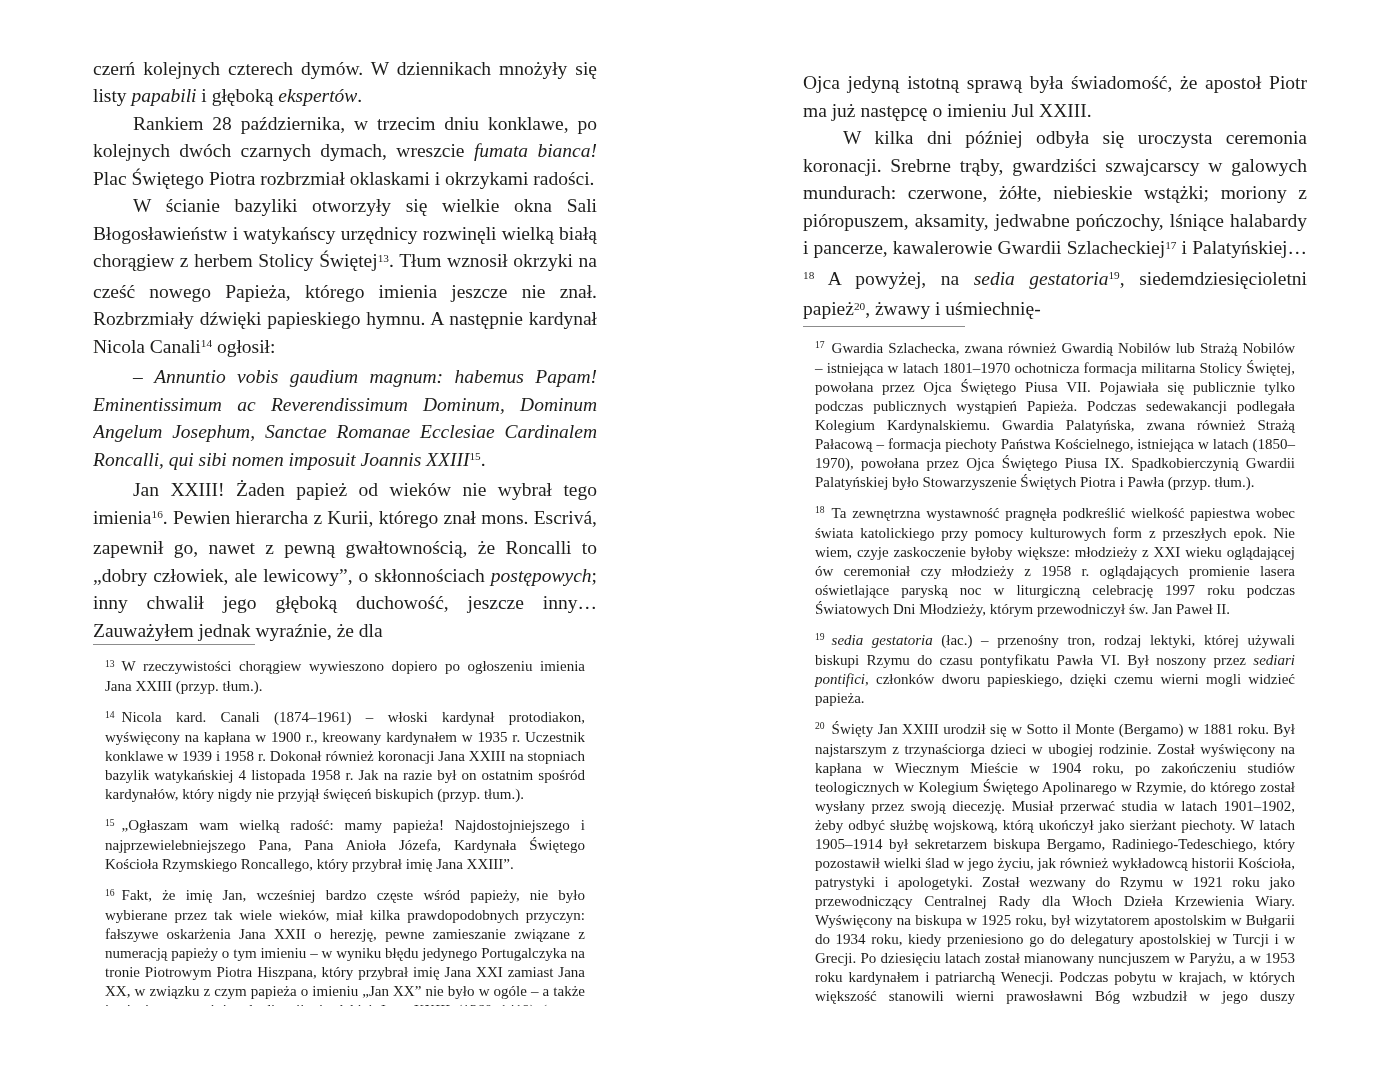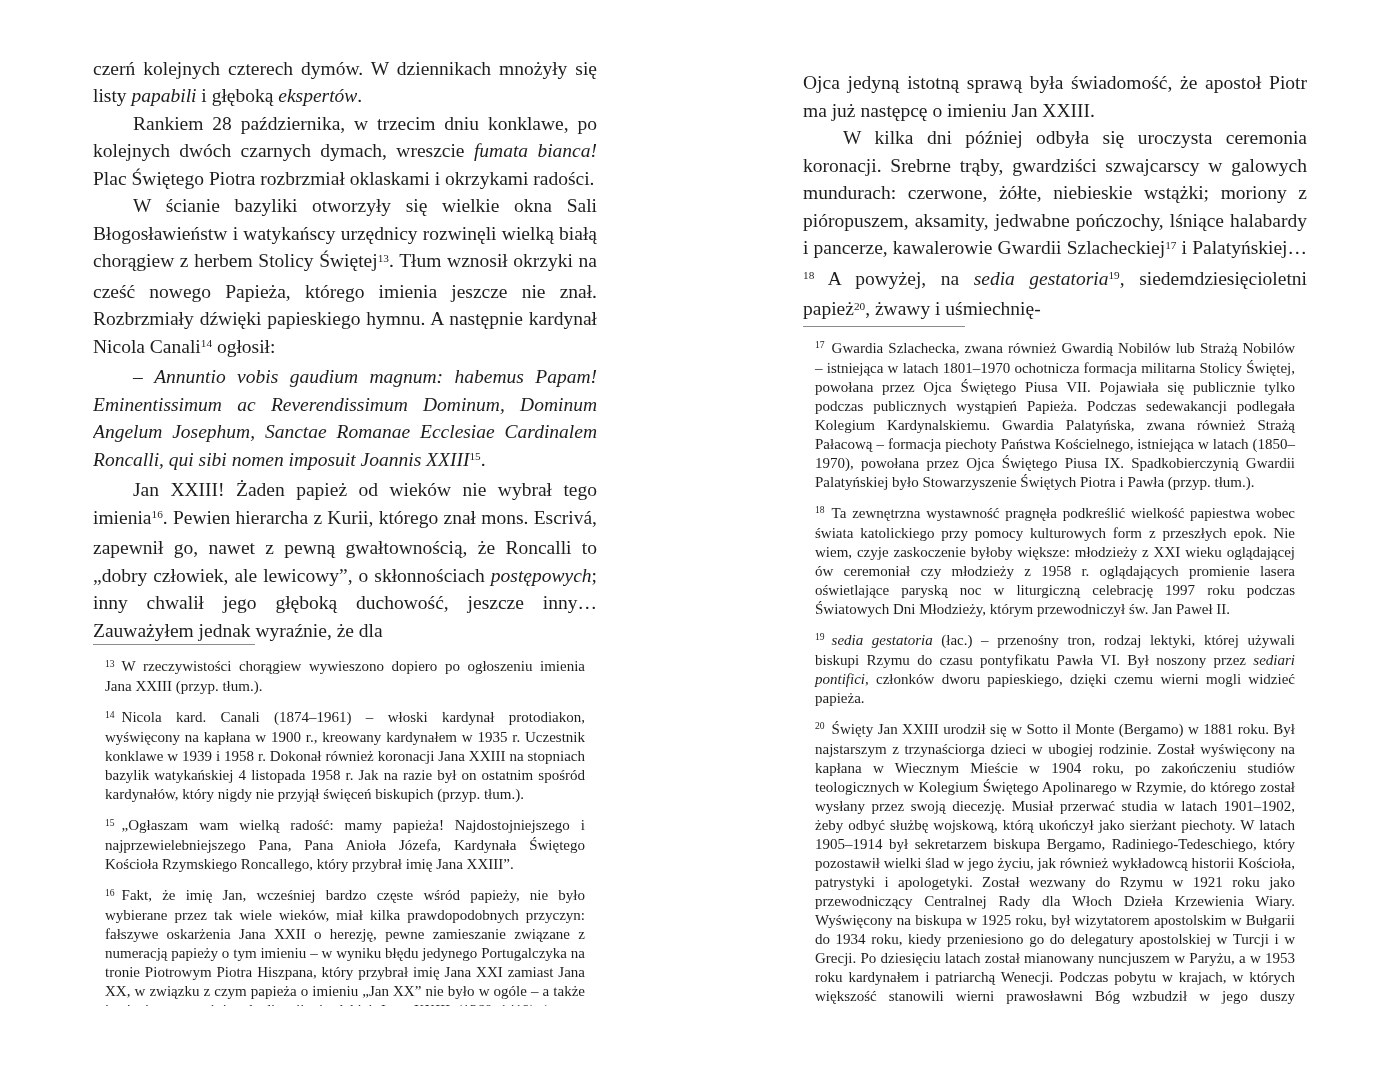--- a/index.html
+++ b/index.html
@@ -105,21 +105,21 @@
         </div>
     </footer>
   </section>
 
   <section class="page page-right">
     <header class="running-header">
       <span class="head">XXII SZEŚCIU PAPIEŻY</span>
       <span class="pagenum">21</span>
     </header>
     <div class="body-text">
-        <p class="para"><span class="rm">Ojca jedyną istotną sprawą była świadomość, że apostoł Piotr ma już następcę o imieniu Jan XXIII.</span></p>
+        <p class="para"><span class="rm">Ojca jedyną istotną sprawą była świadomość, że apostoł Piotr ma już następcę o imieniu Jul XXIII.</span></p>
         <p class="para indent spaced"><span class="rm">W kilka dni później odbyła się uroczysta ceremonia koronacji. Srebrne trąby, gwardziści szwajcarscy w galowych mundurach: czerwone, żółte, niebieskie wstążki; moriony z pióropuszem, aksamity, jedwabne pończochy, lśniące halabardy i pancerze, kawalerowie Gwardii Szlacheckiej</span><span class="ref">17</span><span class="rm"> i Palatyńskiej…</span><span class="ref">18</span><span class="rm"> A powyżej, na </span><span class="it">sedia gestatoria</span><span class="ref">19</span><span class="rm">, siedemdziesięcioletni papież</span><span class="ref">20</span><span class="rm">, żwawy i uśmiechnię-</span></p>
       </div>
     <footer class="footnotes">
       <div class="rule"></div>
       <div class="fn-list">
           <p class="fn"><span class="ref fnnum">17</span><span class="rm">Gwardia Szlachecka, zwana również Gwardią Nobilów lub Strażą Nobilów – istniejąca w latach 1801–1970 ochotnicza formacja militarna Stolicy Świętej, powołana przez Ojca Świętego Piusa VII. Pojawiała się publicznie tylko podczas publicznych wystąpień Papieża. Podczas sedewakancji podlegała Kolegium Kardynalskiemu. Gwardia Palatyńska, zwana również Strażą Pałacową – formacja piechoty Państwa Kościelnego, istniejąca w latach (1850–1970), powołana przez Ojca Świętego Piusa IX. Spadkobierczynią Gwardii Palatyńskiej było Stowarzyszenie Świętych Piotra i Pawła (przyp. tłum.).</span></p>
           <p class="fn"><span class="ref fnnum">18</span><span class="rm">Ta zewnętrzna wystawność pragnęła podkreślić wielkość papiestwa wobec świata katolickiego przy pomocy kulturowych form z przeszłych epok. Nie wiem, czyje zaskoczenie byłoby większe: młodzieży z XXI wieku oglądającej ów ceremoniał czy młodzieży z 1958 r. oglądających promienie lasera oświetlające paryską noc w liturgiczną celebrację 1997 roku podczas Światowych Dni Młodzieży, którym przewodniczył św. Jan Paweł II.</span></p>
           <p class="fn"><span class="ref fnnum">19</span><span class="it">sedia gestatoria</span><span class="rm"> (łac.) – przenośny tron, rodzaj lektyki, której używali biskupi Rzymu do czasu pontyfikatu Pawła VI. Był noszony przez </span><span class="it">sediari pontifici</span><span class="rm">, członków dworu papieskiego, dzięki czemu wierni mogli widzieć papieża.</span></p>
           <p class="fn"><span class="ref fnnum">20</span><span class="rm">Święty Jan XXIII urodził się w Sotto il Monte (Bergamo) w 1881 roku. Był najstarszym z trzynaściorga dzieci w ubogiej rodzinie. Został wyświęcony na kapłana w Wiecznym Mieście w 1904 roku, po zakończeniu studiów teologicznych w Kolegium Świętego Apolinarego w Rzymie, do którego został wysłany przez swoją diecezję. Musiał przerwać studia w latach 1901–1902, żeby odbyć służbę wojskową, którą ukończył jako sierżant piechoty. W latach 1905–1914 był sekretarzem biskupa Bergamo, Radiniego-Tedeschiego, który pozostawił wielki ślad w jego życiu, jak również wykładowcą historii Kościoła, patrystyki i apologetyki. Został wezwany do Rzymu w 1921 roku jako przewodniczący Centralnej Rady dla Włoch Dzieła Krzewienia Wiary. Wyświęcony na biskupa w 1925 roku, był wizytatorem apostolskim w Bułgarii do 1934 roku, kiedy przeniesiono go do delegatury apostolskiej w Turcji i w Grecji. Po dziesięciu latach został mianowany nuncjuszem w Paryżu, a w 1953 roku kardynałem i patriarchą Wenecji. Podczas pobytu w krajach, w których większość stanowili wierni prawosławni Bóg wzbudził w jego duszy ekumeniczny zapał o przywrócenie jedności chrześcijan.</span></p>
         </div>

